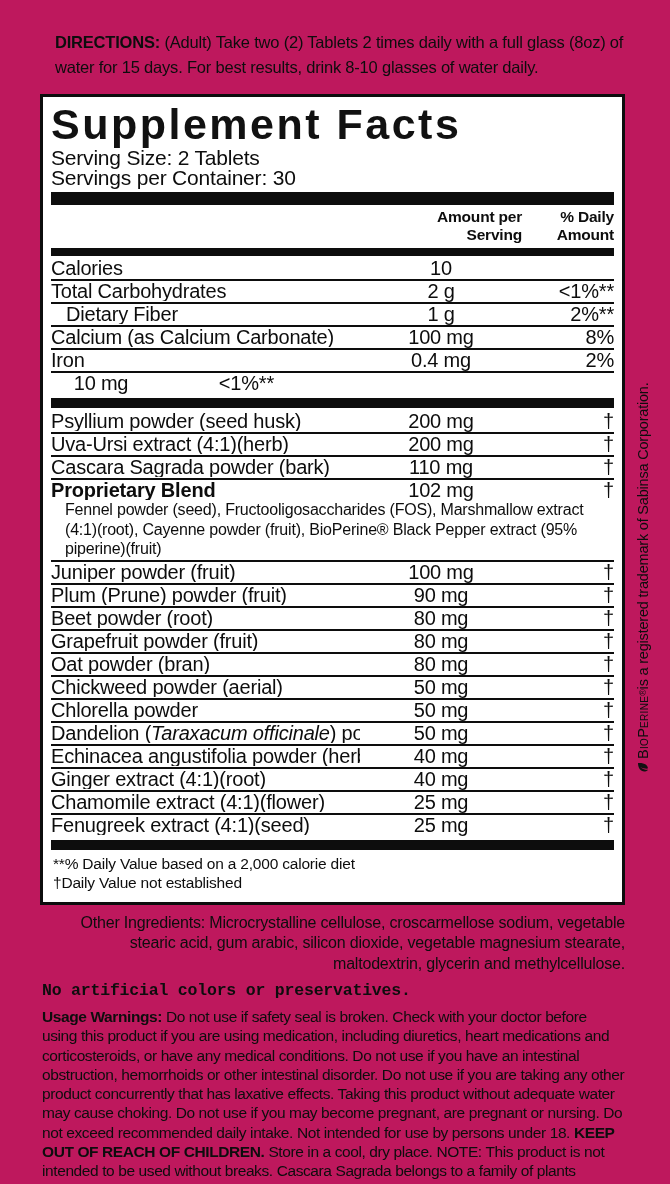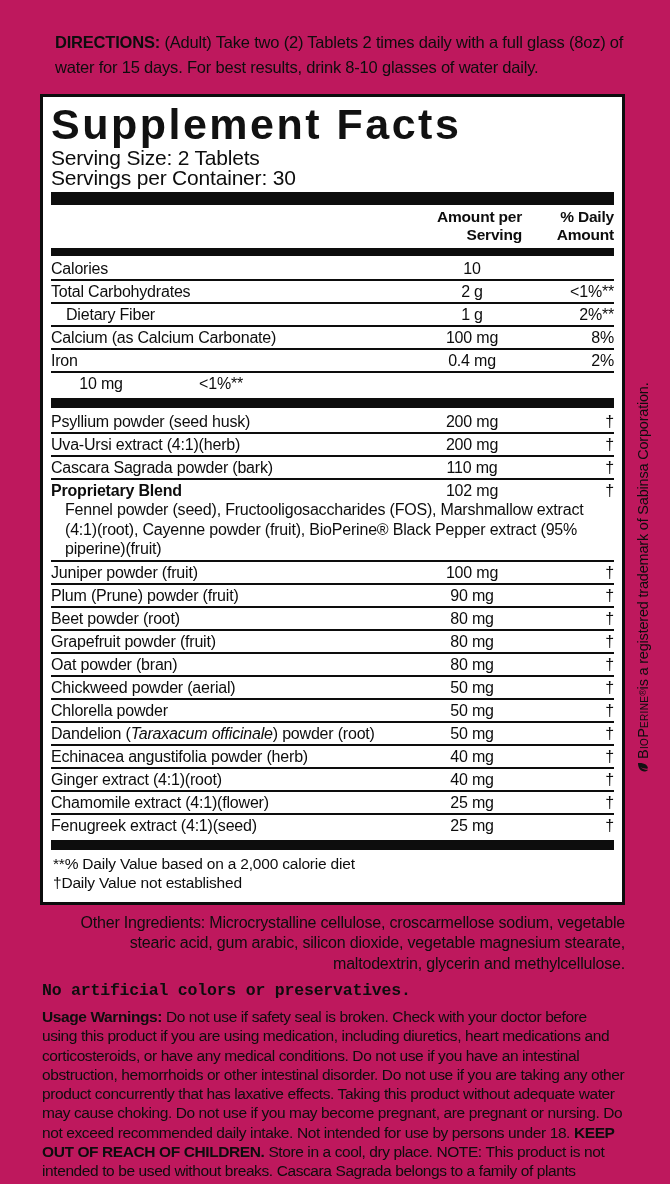--- a/index.html
+++ b/index.html
@@ -31,21 +31,21 @@
   .bar-sm{height:8px;}
 
   .hdr-row{display:flex;align-items:flex-end;padding:3px 0 4px 0;}
   .hdr-name{flex:1;}
   .hdr-amt{width:100px;text-align:right;font-weight:bold;font-size:15.5px;line-height:18px;white-space:pre-line;}
   .hdr-dv{width:92px;text-align:right;font-weight:bold;font-size:15.5px;line-height:18px;white-space:pre-line;}
 
   .rows{display:block;}
   .rowblock{padding:1px 0;}
   .rowblock + .rowblock{border-top:2.5px solid #0d0d0d;}
-  .row{display:flex;font-size:16px;line-height:19px;}
+  .row{display:flex;font-size:20px;line-height:19px;gap:31px;}
   .rname{flex:1;white-space:nowrap;overflow:hidden;}
   .indent .rname{padding-left:15px;}
   .boldname .rname{font-weight:bold;}
   .nit{font-style:italic;}
   .amt{width:100px;text-align:center;}
   .dvv{width:92px;text-align:right;}
   .sub{font-size:16px;line-height:19.5px;padding-left:14px;padding-right:30px;}
 
   .gap4{height:4px;} .gap3{height:3px;} .gap2{height:2px;}
 

